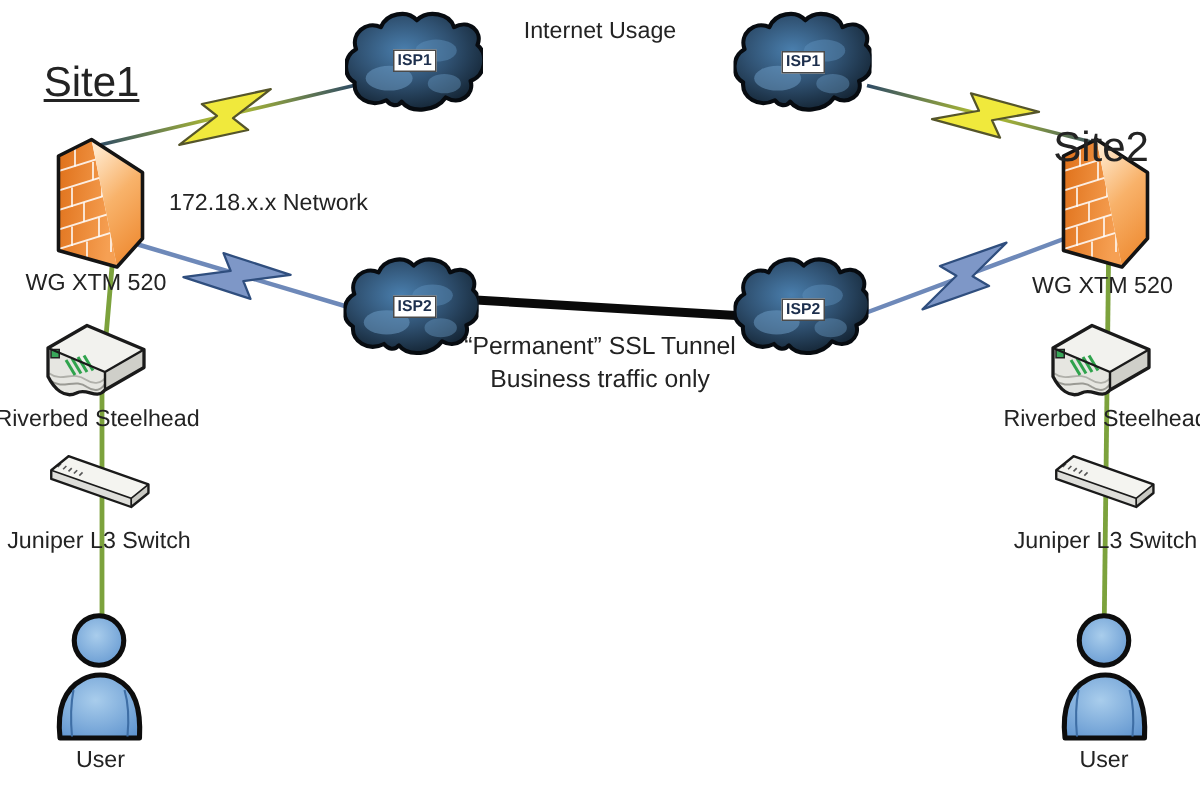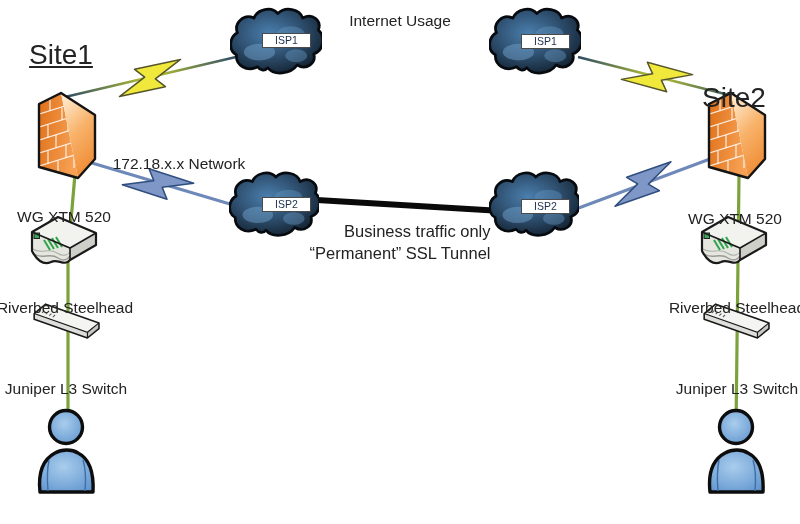--- a/index.html
+++ b/index.html
@@ -2,28 +2,28 @@
 <html><head>
 <meta charset="utf-8">
 <style>
   html,body{margin:0;padding:0;background:#ffffff;}
   .stage{
     position:relative;width:800px;height:524px;background:#ffffff;overflow:hidden;
     font-family:"Liberation Sans", sans-serif;color:#232323;
   }
   .stage svg.layer{position:absolute;left:0;top:0;}
   .lbl{position:absolute;white-space:nowrap;color:#232323;}
-  .ctr{transform:translateX(-50%);text-align:right;}
+  .ctr{transform:translateX(-50%);text-align:center;}
   .site-title{font-size:28px;line-height:1.05;}
-  .small{font-size:15.5px;line-height:1.35;margin-top:28px;}
+  .small{font-size:15.5px;line-height:1.35;}
   .note{font-size:15.5px;line-height:1.32;}
   .ssl{font-size:16.5px;line-height:1.32;}
   .isp-tag{
-    position:absolute;font-size:10.5px;font-weight:400;color:#1d2f4d;
-    background:#ffffff;border:1px solid #4a4a4a;padding:0 12px;line-height:13px;
+    position:absolute;font-size:10.5px;font-weight:700;color:#1d2f4d;
+    background:#ffffff;border:1px solid #4a4a4a;padding:0 2px;line-height:13px;
   }
 </style>
 </head>
 <body>
 
 <div class="stage">
 
   <svg class="layer" width="800" height="524" viewBox="0 0 800 524">
     <defs>
       <radialGradient id="cloudGrad" cx="0.42" cy="0.38" r="0.78">
@@ -217,22 +217,22 @@
   <div class="lbl ctr note" style="left:400px;top:11px;">
     <div>Internet Usage</div>
   </div>
 
   <div class="lbl ctr small" style="left:179px;top:126px;">172.18.x.x Network</div>
 
   <div class="lbl ctr small" style="left:64px;top:179px;">WG XTM 520</div>
   <div class="lbl ctr small" style="left:735px;top:181px;">WG XTM 520</div>
 
   <div class="lbl ctr ssl" style="left:400px;top:221px;">
+    <div>“Permanent” SSL Tunnel</div>
     <div>Business traffic only</div>
-    <div>“Permanent” SSL Tunnel</div>
   </div>
 
   <div class="lbl ctr small" style="left:65px;top:270px;">Riverbed Steelhead</div>
   <div class="lbl ctr small" style="left:737px;top:270px;">Riverbed Steelhead</div>
 
   <div class="lbl ctr small" style="left:66px;top:351px;">
     <div>Juniper L3 Switch</div>
   </div>
   <div class="lbl ctr small" style="left:737px;top:351px;">
     <div>Juniper L3 Switch</div>

